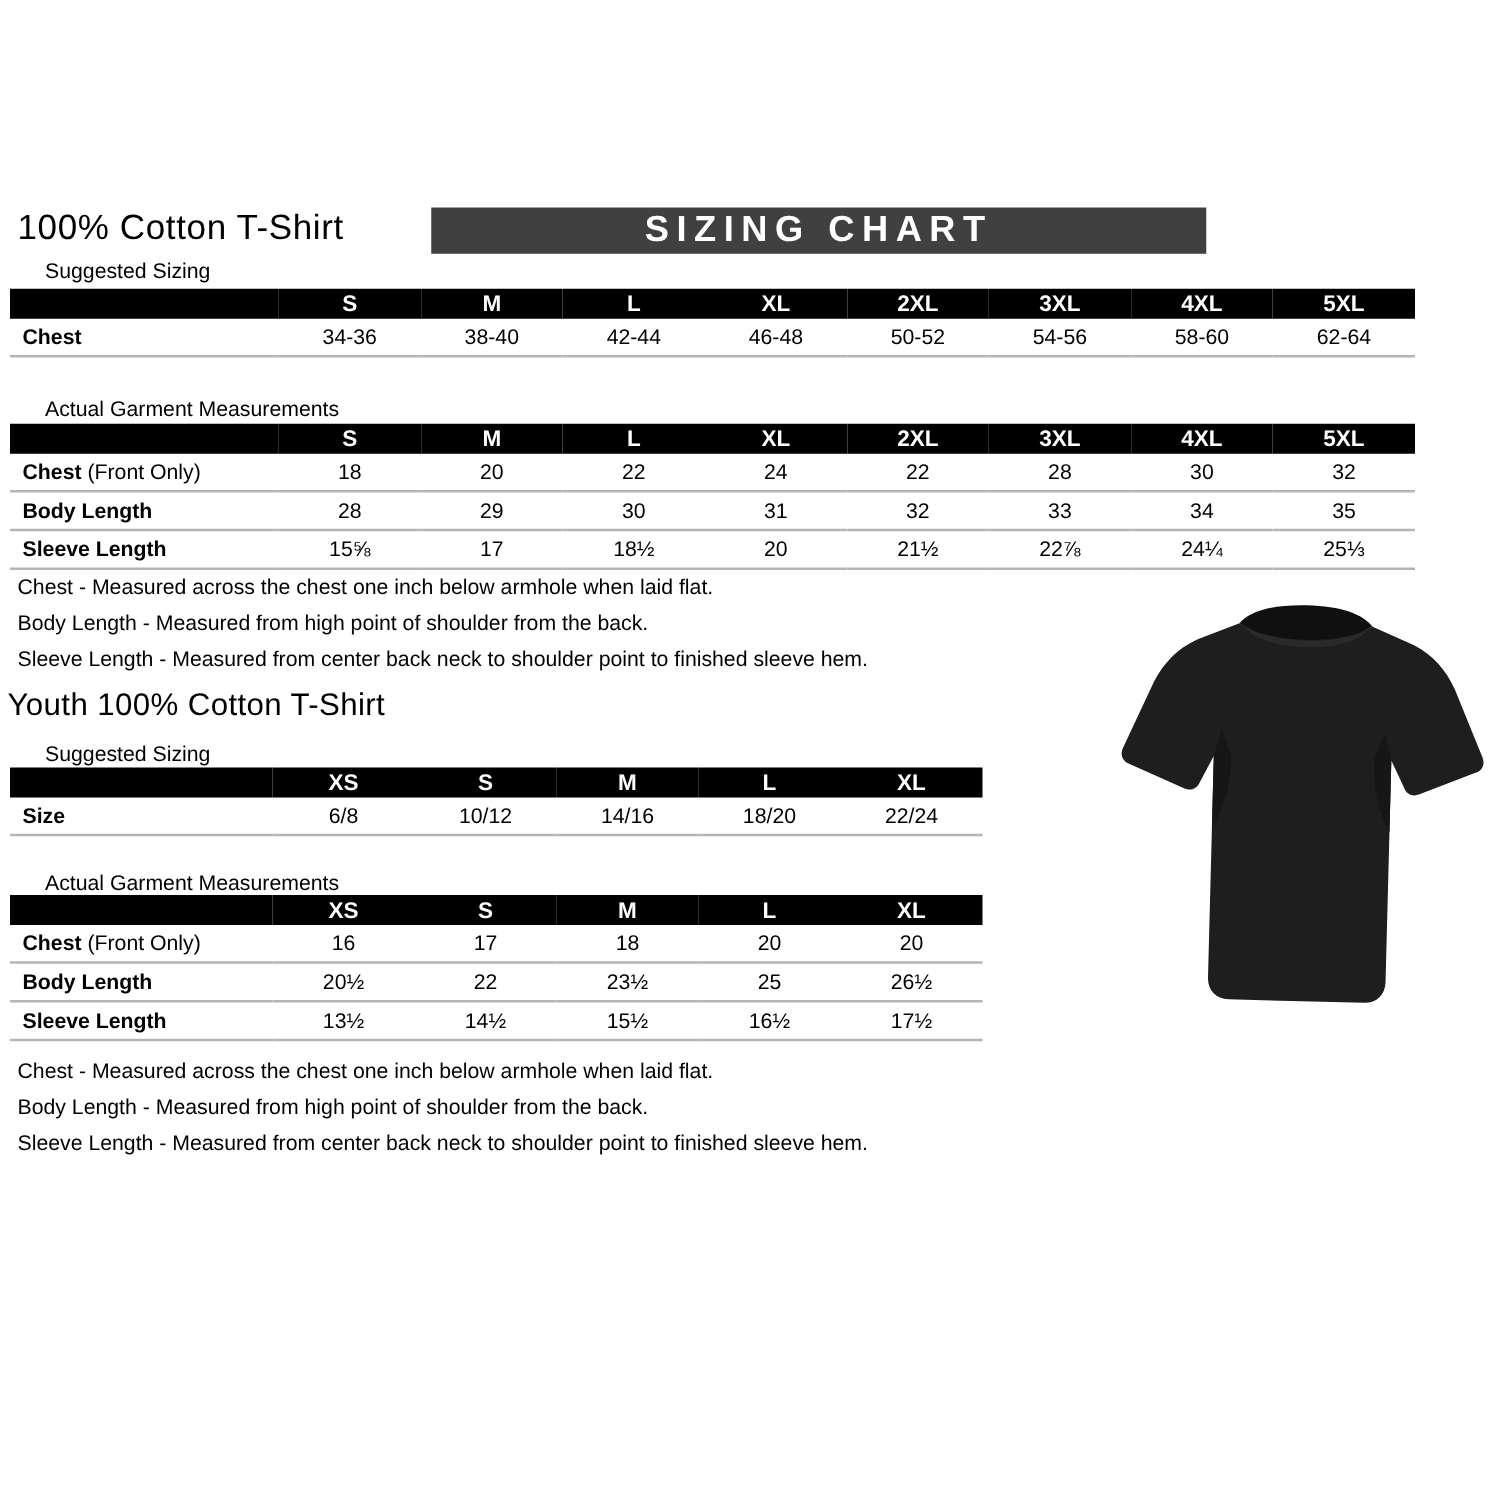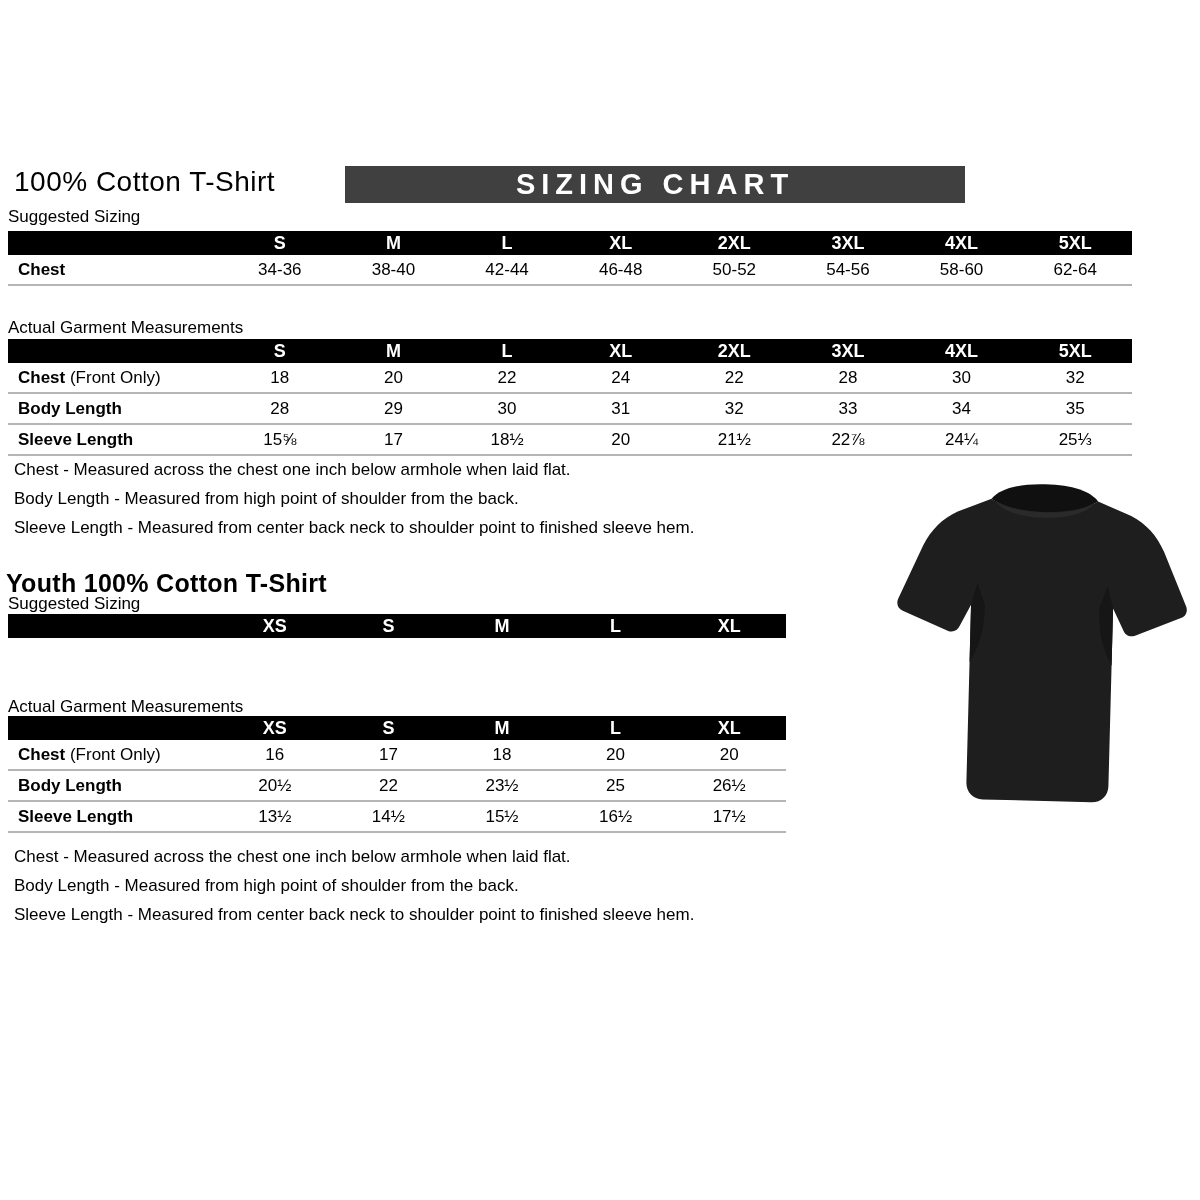--- a/index.html
+++ b/index.html
@@ -10,22 +10,22 @@
     overflow:hidden;
   }
   .abs{position:absolute;}
 
   .page-title{left:14px;top:166px;font-size:28px;font-weight:400;letter-spacing:0.5px;}
   .banner{
     left:345px;top:166px;width:620px;height:37px;background:#404040;color:#fff;
     display:flex;align-items:center;justify-content:center;
     font-weight:bold;font-size:29px;letter-spacing:6px;
   }
-  .section-label{font-size:17px;color:#000;}
-  .youth-title{font-size:25px;font-weight:bold;letter-spacing:0.3px;margin-top:19px;}
+  .section-label{font-size:17px;color:#000;margin-left:28px;}
+  .youth-title{font-size:25px;font-weight:normal;letter-spacing:0.3px;}
 
   
   .sz-table{display:table;table-layout:fixed;border-collapse:collapse;}
   .sz-table .tr{display:table-row;}
   .sz-table .tc{
     display:table-cell;text-align:center;vertical-align:middle;
     font-size:17px;height:29px;
   }
   .sz-table .thead .tc{
     background:#000;color:#fff;font-weight:bold;font-size:18px;height:24px;
@@ -135,20 +135,28 @@
 <div class="abs section-label" style="left:8px;top:594px;">Suggested Sizing</div>
 <div class="abs sz-table youth-table" style="left:8px;top:614px;">
     <div class="tr thead">
       <div class="tc label-col"></div>
       <div class="tc">XS</div>
       <div class="tc">S</div>
       <div class="tc">M</div>
       <div class="tc">L</div>
       <div class="tc">XL</div>
     </div>
+    <div class="tr">
+      <div class="tc label-col"><b>Size</b></div>
+      <div class="tc">6/8</div>
+      <div class="tc">10/12</div>
+      <div class="tc">14/16</div>
+      <div class="tc">18/20</div>
+      <div class="tc">22/24</div>
+    </div>
   </div>
 
 <div class="abs section-label" style="left:8px;top:697px;">Actual Garment Measurements</div>
 <div class="abs sz-table youth-table" style="left:8px;top:716px;">
     <div class="tr thead">
       <div class="tc label-col"></div>
       <div class="tc">XS</div>
       <div class="tc">S</div>
       <div class="tc">M</div>
       <div class="tc">L</div>

